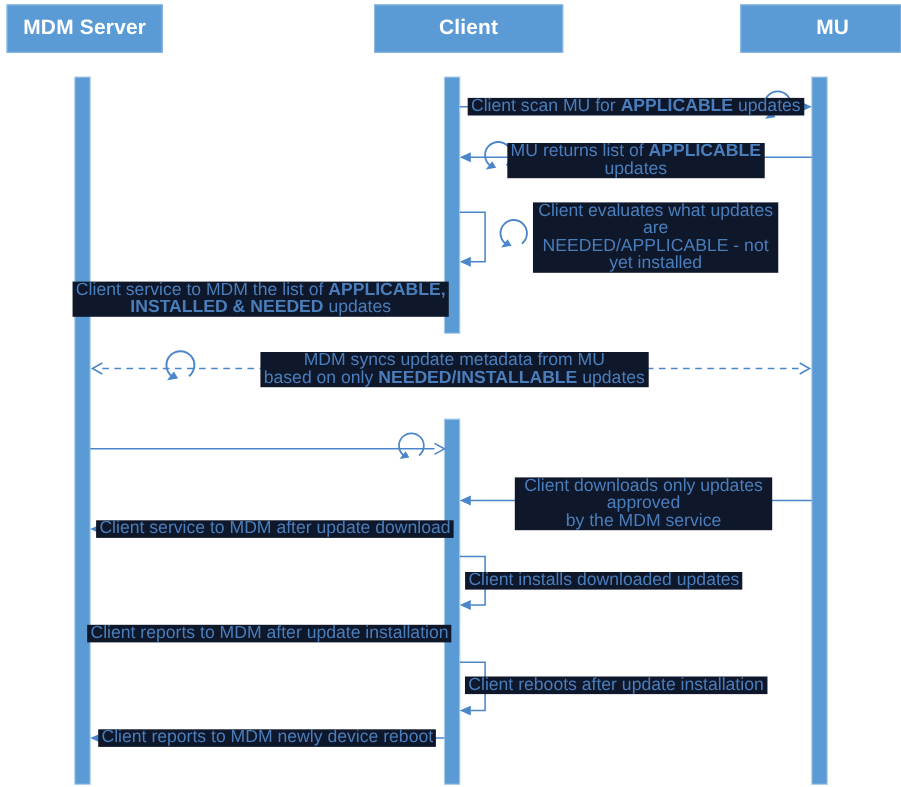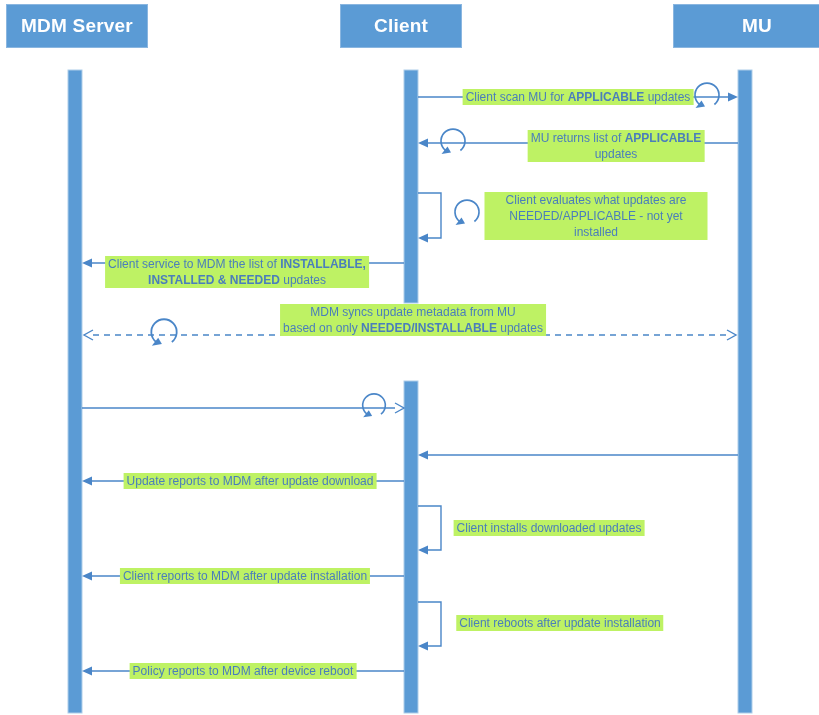--- a/index.html
+++ b/index.html
@@ -38,40 +38,40 @@
   .msg-line { stroke: var(--line-blue); stroke-width: 1.4; fill: none; }
   .msg-line.dashed { stroke-dasharray: 6 5; }
   .head { fill: var(--line-blue); stroke: none; }
   .open-head { stroke: var(--line-blue); stroke-width: 1.4; fill: none; }
   .loop-arc { stroke: var(--line-blue); stroke-width: 1.7; fill: none; }
   .loop-head { fill: var(--line-blue); }
   .msg-label {
     position: absolute;
     transform: translate(-50%, -50%);
     color: var(--text-blue);
-    font-size: 12px;
+    font-size: 16px;
     line-height: 16px;
     text-align: center;
-    background: #bef264;
+    background: #0f172a;
     padding: 0 3px;
     white-space: pre-line;
   }
   .msg-label.nowrap { white-space: nowrap; }
   .msg-label .b, .msg-label .bold { font-weight: 700; }
   .policy-title { color: var(--policy-red); white-space: nowrap; }
 </style>
 </head>
 <body>
 
 <div class="diagram">
 
   <div class="actor-box" style="left:6px; width:142px;">
     <span>MDM Server</span>
   </div>
-  <div class="actor-box" style="left:340px; width:122px;">
+  <div class="actor-box" style="left:340px; width:172px;">
     <span>Client</span>
   </div>
   <div class="actor-box" style="left:673px; width:168px;">
     <span>MU</span>
   </div>
 
   <svg class="layer" viewBox="0 0 819 715" aria-hidden="true">
     <defs>
       <symbol id="loop" viewBox="0 0 34 34">
         <path class="loop-arc" d="M24.4 24.5 A12 12 0 1 0 9.6 24.5"></path>
@@ -145,27 +145,29 @@
       <path class="head" d="M418 646 L428 641.5 L428 650.5 Z"></path>
     </g>
 
     <g>
       <line class="msg-line" x1="91" y1="671" x2="404" y2="671"></line>
       <path class="head" d="M82 671 L92 666.5 L92 675.5 Z"></path>
     </g>
   </svg>
 
   <div class="msg-label nowrap" style="left:578px; top:97px;"><span>Client scan MU for </span><span class="b">APPLICABLE</span><span> updates</span></div>
-  <div class="msg-label" style="left:578px; top:146px;margin-left:38px;"><span>MU returns list of </span><span class="b">APPLICABLE</span><span>
+  <div class="msg-label" style="left:578px; top:146px;"><span>MU returns list of </span><span class="b">APPLICABLE</span><span>
 updates</span></div>
   <div class="msg-label" style="left:596px; top:216px;"><span>Client evaluates what updates are
 NEEDED/APPLICABLE - not yet installed</span></div>
-  <div class="msg-label" style="left:237px; top:272px;"><span>Client service to MDM the list of </span><span class="b">INSTALLABLE,</span><span>
+  <div class="msg-label" style="left:237px; top:272px;"><span>Client service to MDM the list of </span><span class="b">APPLICABLE,</span><span>
 </span><span class="b">INSTALLED &amp; NEEDED</span><span> updates</span></div>
-  <div class="msg-label" style="left:413px; top:320px;"><span>MDM syncs update metadata from MU
+  <div class="msg-label" style="left:413px; top:336px;"><span>MDM syncs update metadata from MU
 based on only </span><span class="b">NEEDED/INSTALLABLE</span><span> updates</span></div>
-  <div class="msg-label nowrap" style="left:250px; top:481px;"><span>Update reports to MDM after update download</span></div>
+  <div class="msg-label" style="left:585px; top:458px;"><span>Client downloads only updates approved
+by the MDM service</span></div>
+  <div class="msg-label nowrap" style="left:250px; top:481px;"><span>Client service to MDM after update download</span></div>
   <div class="msg-label nowrap" style="left:549px; top:528px;"><span>Client installs downloaded updates</span></div>
   <div class="msg-label nowrap" style="left:245px; top:576px;"><span>Client reports to MDM after update installation</span></div>
   <div class="msg-label nowrap" style="left:560px; top:623px;"><span>Client reboots after update installation</span></div>
-  <div class="msg-label nowrap" style="left:243px; top:671px;"><span>Policy reports to MDM after device reboot</span></div>
+  <div class="msg-label nowrap" style="left:243px; top:671px;"><span>Client reports to MDM newly device reboot</span></div>
 
 </div>
 
 </body></html>

